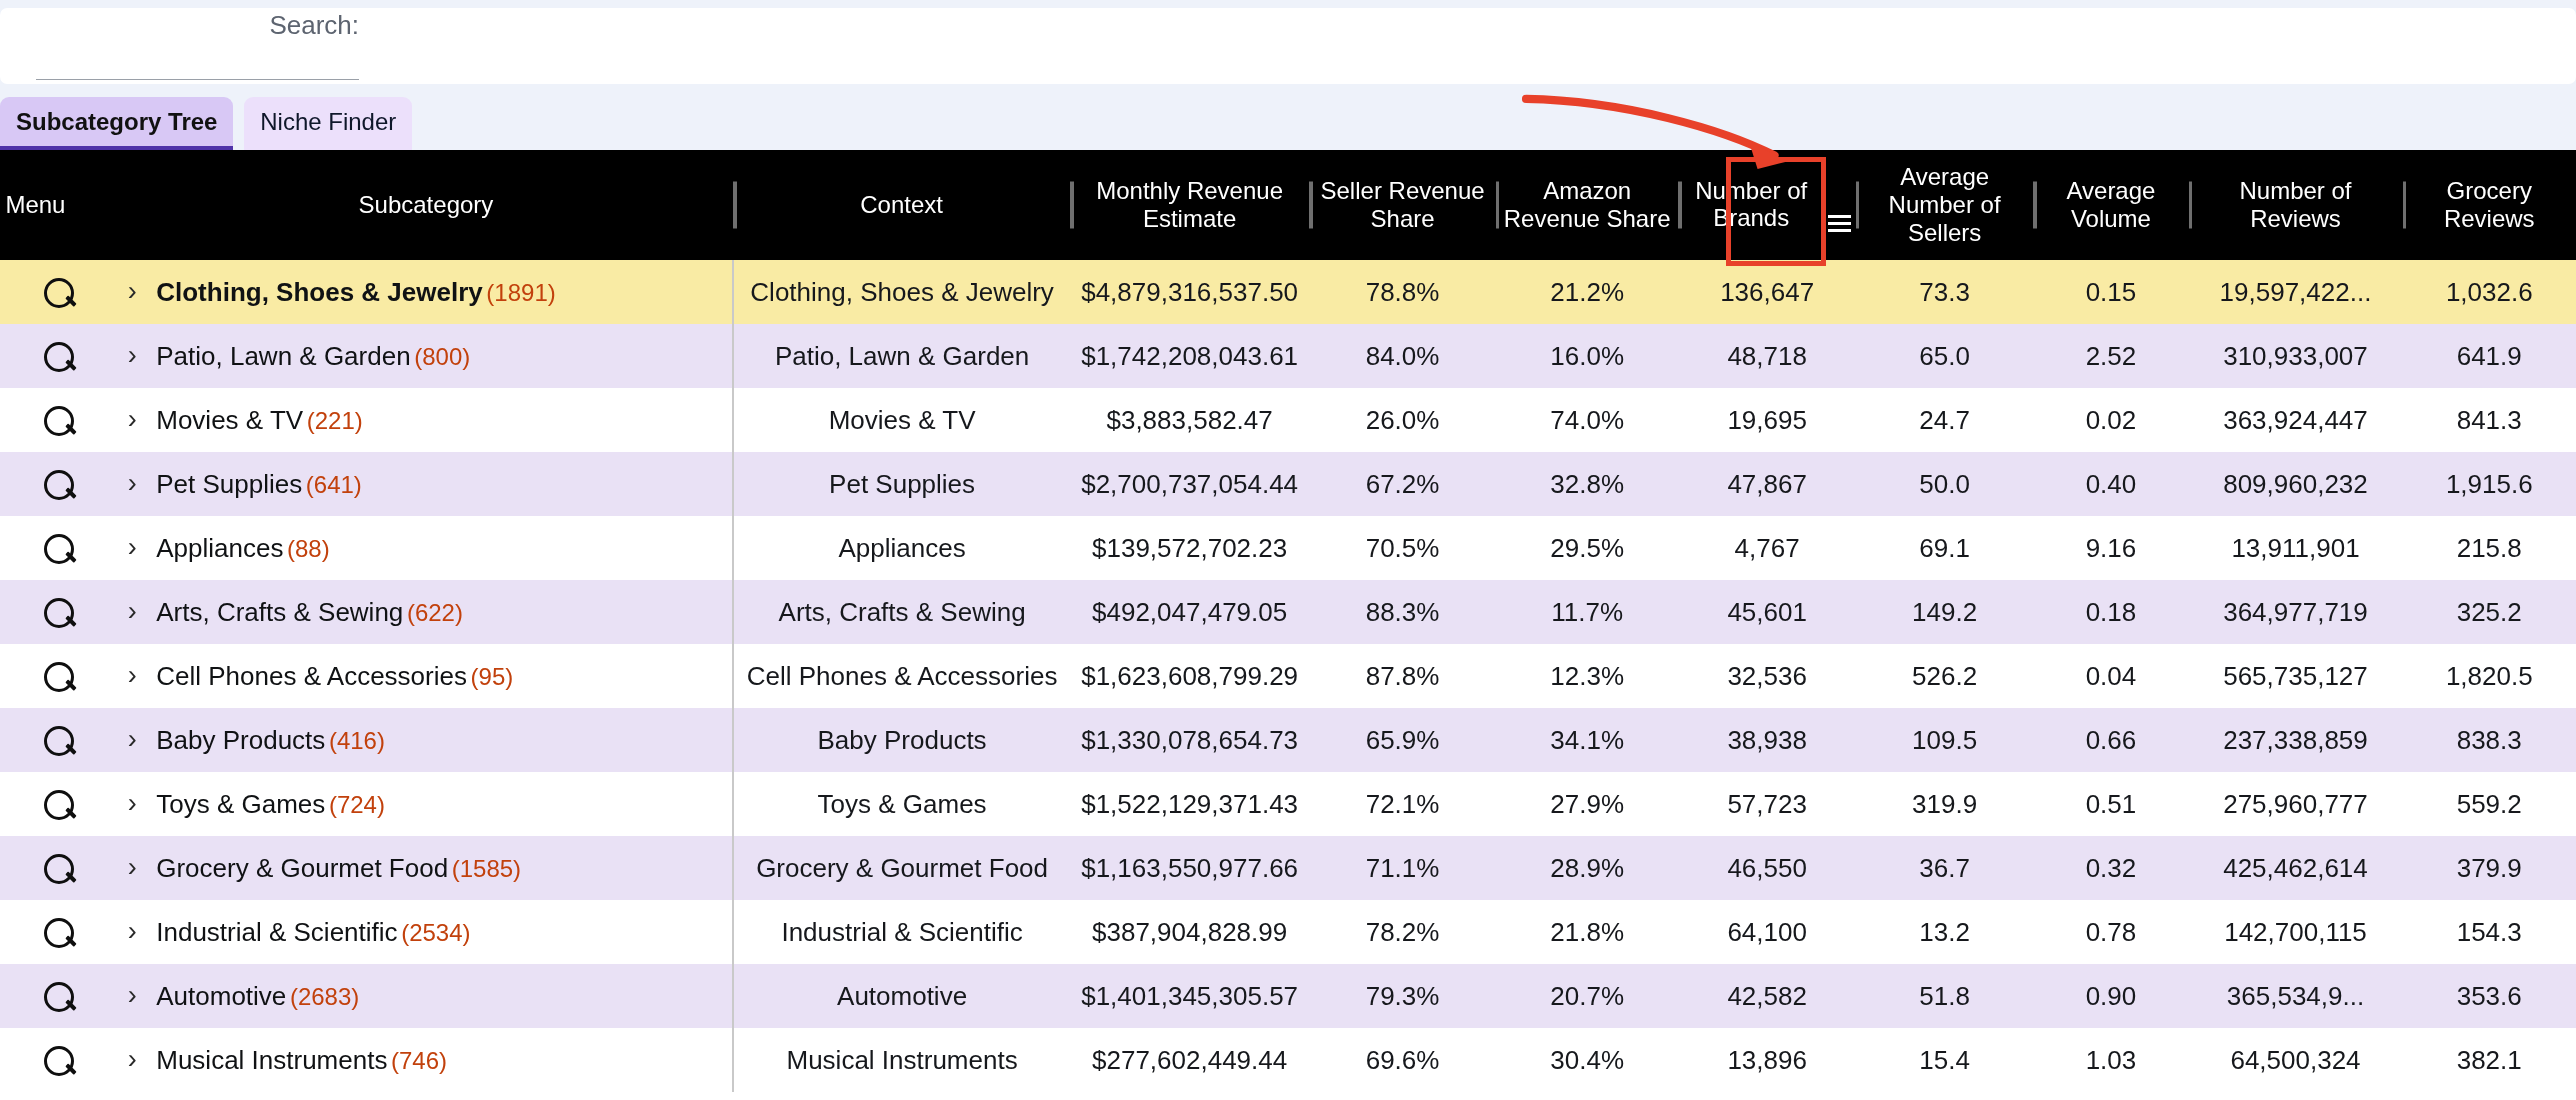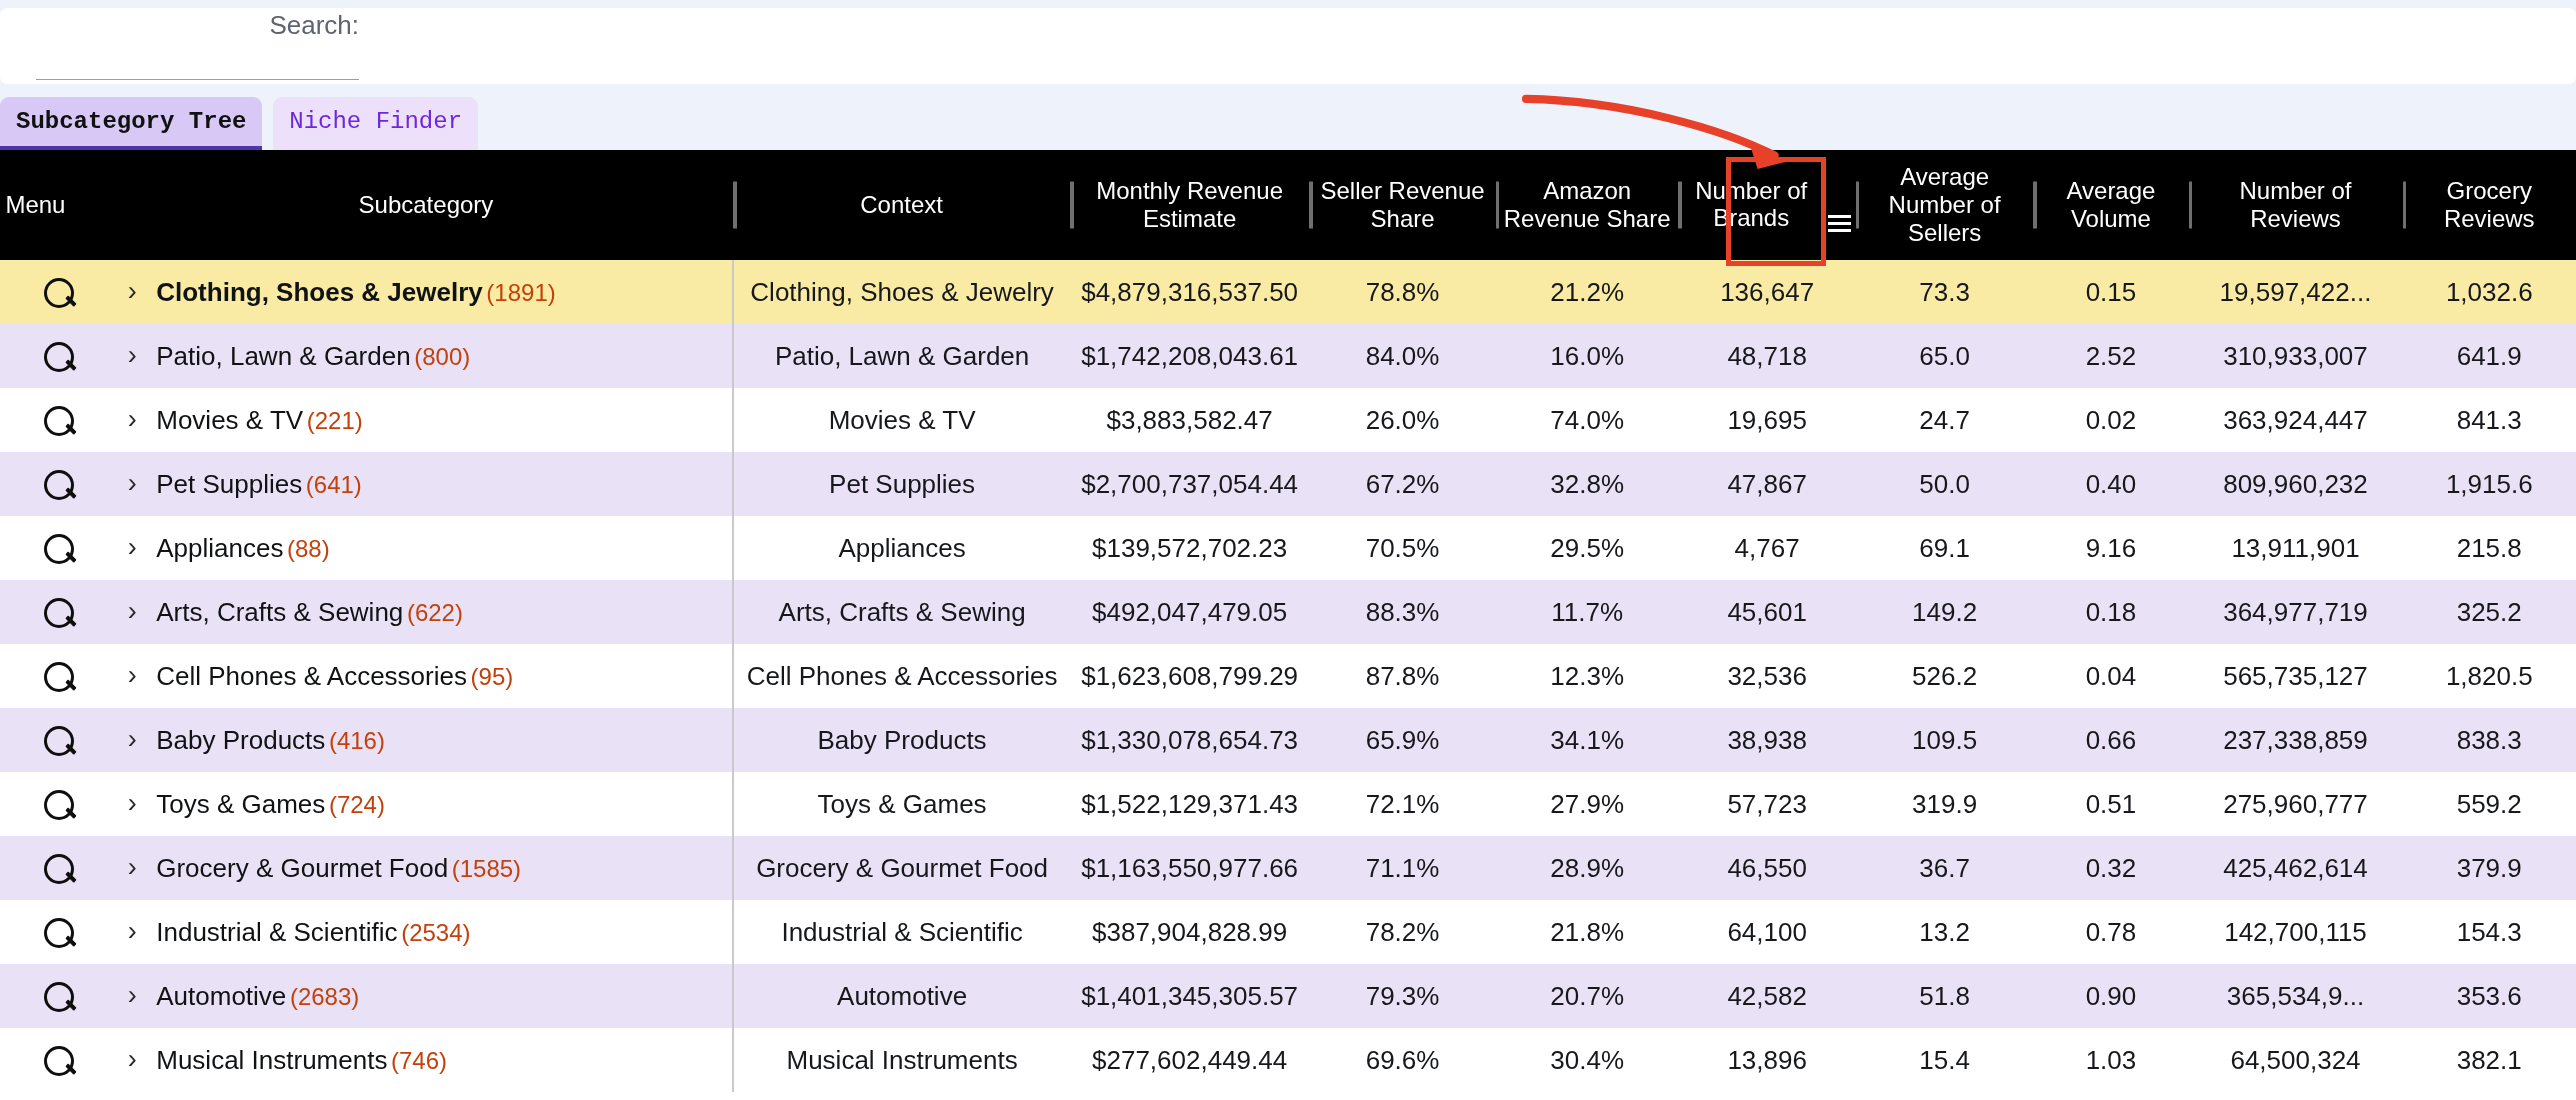--- a/index.html
+++ b/index.html
@@ -68,31 +68,31 @@
   .tab {
     height: 54px;
     display: flex;
     align-items: center;
     justify-content: center;
     padding: 0 16px;
     border-radius: 9px 9px 0 0;
     font-size: 24px;
     cursor: pointer;
     white-space: nowrap;
-    font-family: Liberation Mono, monospace;
+    font-family: Liberation Sans, sans-serif;
   }
   .tab.active {
     background: #d8c8f5;
     color: #111111;
     font-weight: bold;
     border-bottom: 5.4px solid #4f33a8;
   }
   .tab.inactive {
     background: #ece0fb;
-    color: #6d28d9;
+    color: #0f172a;
     font-weight: normal;
     margin-left: 10.8px;
     border-bottom: 5.4px solid transparent;
   }
 
   
   .table-wrap {
     position: absolute;
     left: 0;
     top: 150px;

